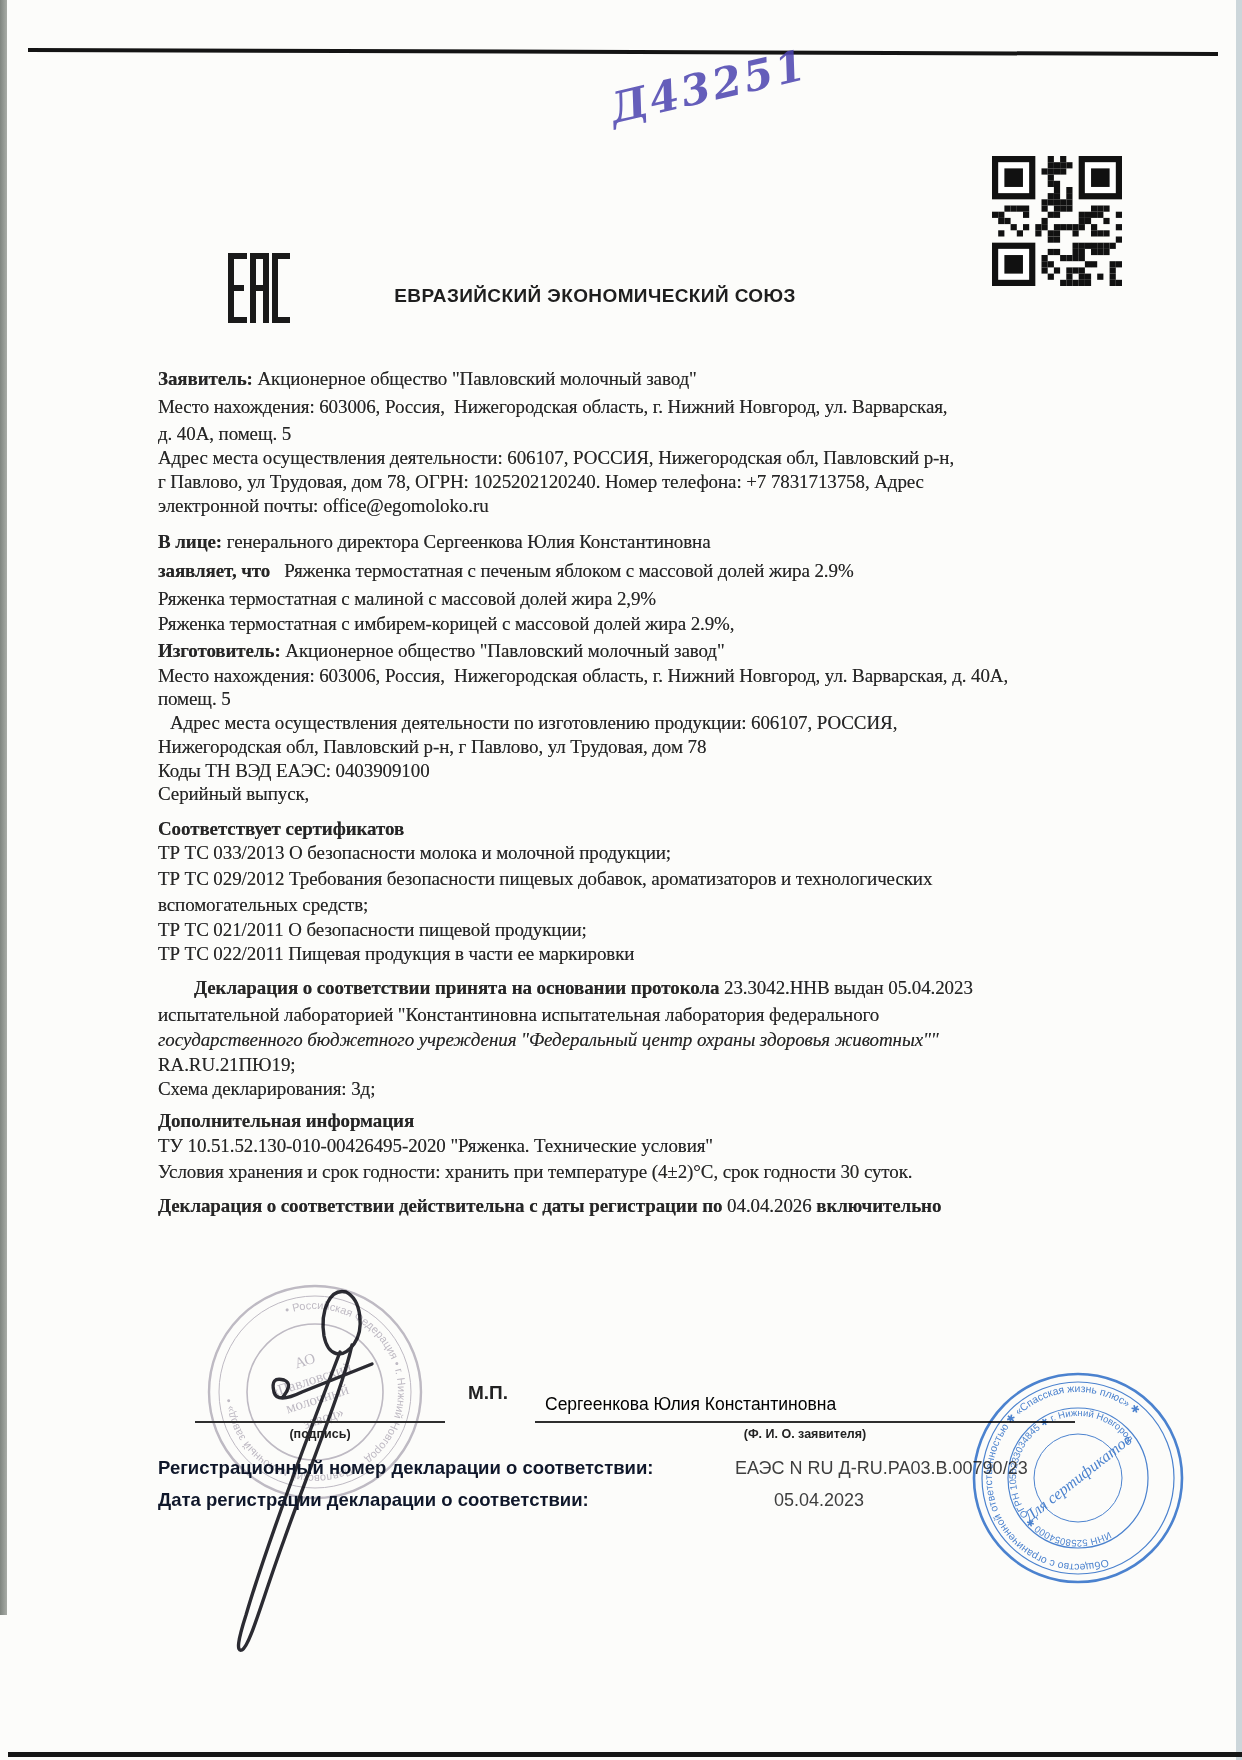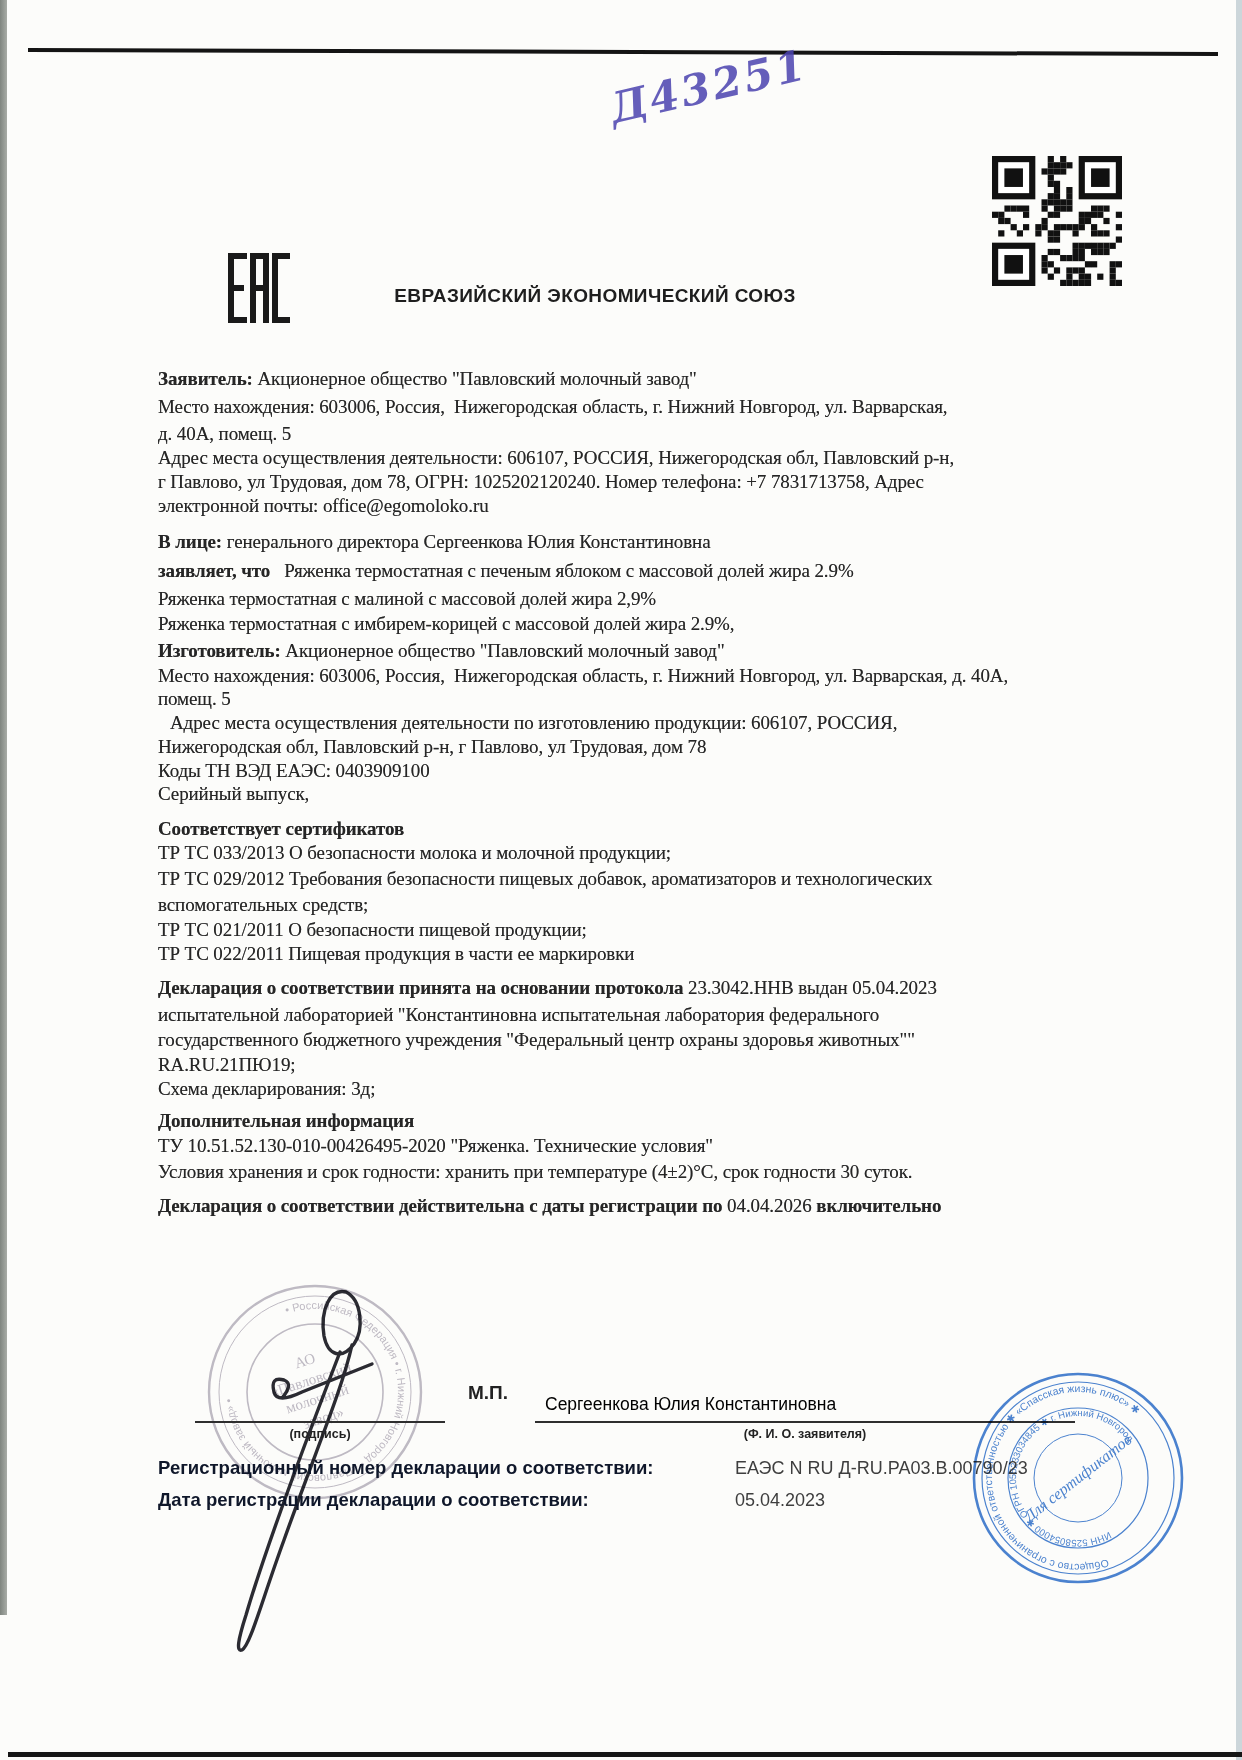--- a/index.html
+++ b/index.html
@@ -220,23 +220,23 @@
       <div class="line" style="top: 712px; margin-left: 12px;"><span>Адрес места осуществления деятельности по изготовлению продукции: 606107, РОССИЯ,</span></div>
       <div class="line" style="top: 736px;"><span>Нижегородская обл, Павловский р-н, г Павлово, ул Трудовая, дом 78</span></div>
       <div class="line" style="top: 760px;"><span>Коды ТН ВЭД ЕАЭС: 0403909100</span></div>
       <div class="line" style="top: 783px;"><span>Серийный выпуск,</span></div>
       <div class="line" style="top: 818px;"><b>Соответствует сертификатов</b></div>
       <div class="line" style="top: 842px;"><span>ТР ТС 033/2013 О безопасности молока и молочной продукции;</span></div>
       <div class="line" style="top: 868px;"><span>ТР ТС 029/2012 Требования безопасности пищевых добавок, ароматизаторов и технологических</span></div>
       <div class="line" style="top: 894px;"><span>вспомогательных средств;</span></div>
       <div class="line" style="top: 919px;"><span>ТР ТС 021/2011 О безопасности пищевой продукции;</span></div>
       <div class="line" style="top: 943px;"><span>ТР ТС 022/2011 Пищевая продукция в части ее маркировки</span></div>
-      <div class="line" style="top: 977px;"><b>Декларация о соответствии принята на основании протокола</b><span> 23.3042.ННВ выдан 05.04.2023</span></div>
+      <div class="line" style="top: 977px; margin-left: 36px;"><b>Декларация о соответствии принята на основании протокола</b><span> 23.3042.ННВ выдан 05.04.2023</span></div>
       <div class="line" style="top: 1004px;"><span>испытательной лабораторией "Константиновна испытательная лаборатория федерального</span></div>
-      <div class="line" style="top: 1029px;"><span>государственного бюджетного учреждения "Федеральный центр охраны здоровья животных""</span></div>
+      <div class="line" style="top: 1029px; font-style: italic;"><span>государственного бюджетного учреждения "Федеральный центр охраны здоровья животных""</span></div>
       <div class="line" style="top: 1054px;"><span>RA.RU.21ПЮ19;</span></div>
       <div class="line" style="top: 1078px;"><span>Схема декларирования: 3д;</span></div>
       <div class="line" style="top: 1110px;"><b>Дополнительная информация</b></div>
       <div class="line" style="top: 1135px;"><span>ТУ 10.51.52.130-010-00426495-2020 "Ряженка. Технические условия"</span></div>
       <div class="line" style="top: 1161px;"><span>Условия хранения и срок годности: хранить при температуре (4±2)°С, срок годности 30 суток.</span></div>
       <div class="line" style="top: 1195px;"><b>Декларация о соответствии действительна с даты регистрации по</b><span> 04.04.2026 </span><b>включительно</b></div>
     </div>
 
   <svg class="stamp" style="left:205px;top:1282px;opacity:.55;" width="220" height="220" viewBox="0 0 220 220">
     <defs>
@@ -269,21 +269,21 @@
   <div class="mp sans">М.П.</div>
   <div class="fio-name sans">Сергеенкова Юлия Константиновна</div>
   <div class="sigline left"></div>
   <div class="sigline right"></div>
   <div class="caption cap-sign sans">(подпись)</div>
   <div class="caption cap-fio sans">(Ф. И. О. заявителя)</div>
 
   <div class="reg-label sans" style="top:1457px;">Регистрационный номер декларации о соответствии:</div>
   <div class="reg-value sans" style="top:1458px;">ЕАЭС N RU Д-RU.РА03.В.00790/23</div>
   <div class="reg-label sans" style="top:1489px;">Дата регистрации декларации о соответствии:</div>
-  <div class="reg-value sans" style="top:1490px;">05.04.2023</div>
+  <div class="reg-value sans" style="top:1490px;margin-left:39px;">05.04.2023</div>
 
   <svg class="stamp" style="left:970px;top:1370px;opacity:.92;" width="216" height="216" viewBox="0 0 216 216">
     <defs>
       <path id="blueRingOuter" d="M 108,22 a 86,86 0 1,1 -0.01,0"></path>
       <path id="blueRingInner" d="M 108,46 a 62,62 0 1,1 -0.01,0"></path>
     </defs>
     <g stroke="#3c79cf" fill="none">
       <circle cx="108" cy="108" r="104" stroke-width="2.6"></circle>
       <circle cx="108" cy="108" r="96" stroke-width="1.2"></circle>
       <circle cx="108" cy="108" r="70" stroke-width="1.2"></circle>

